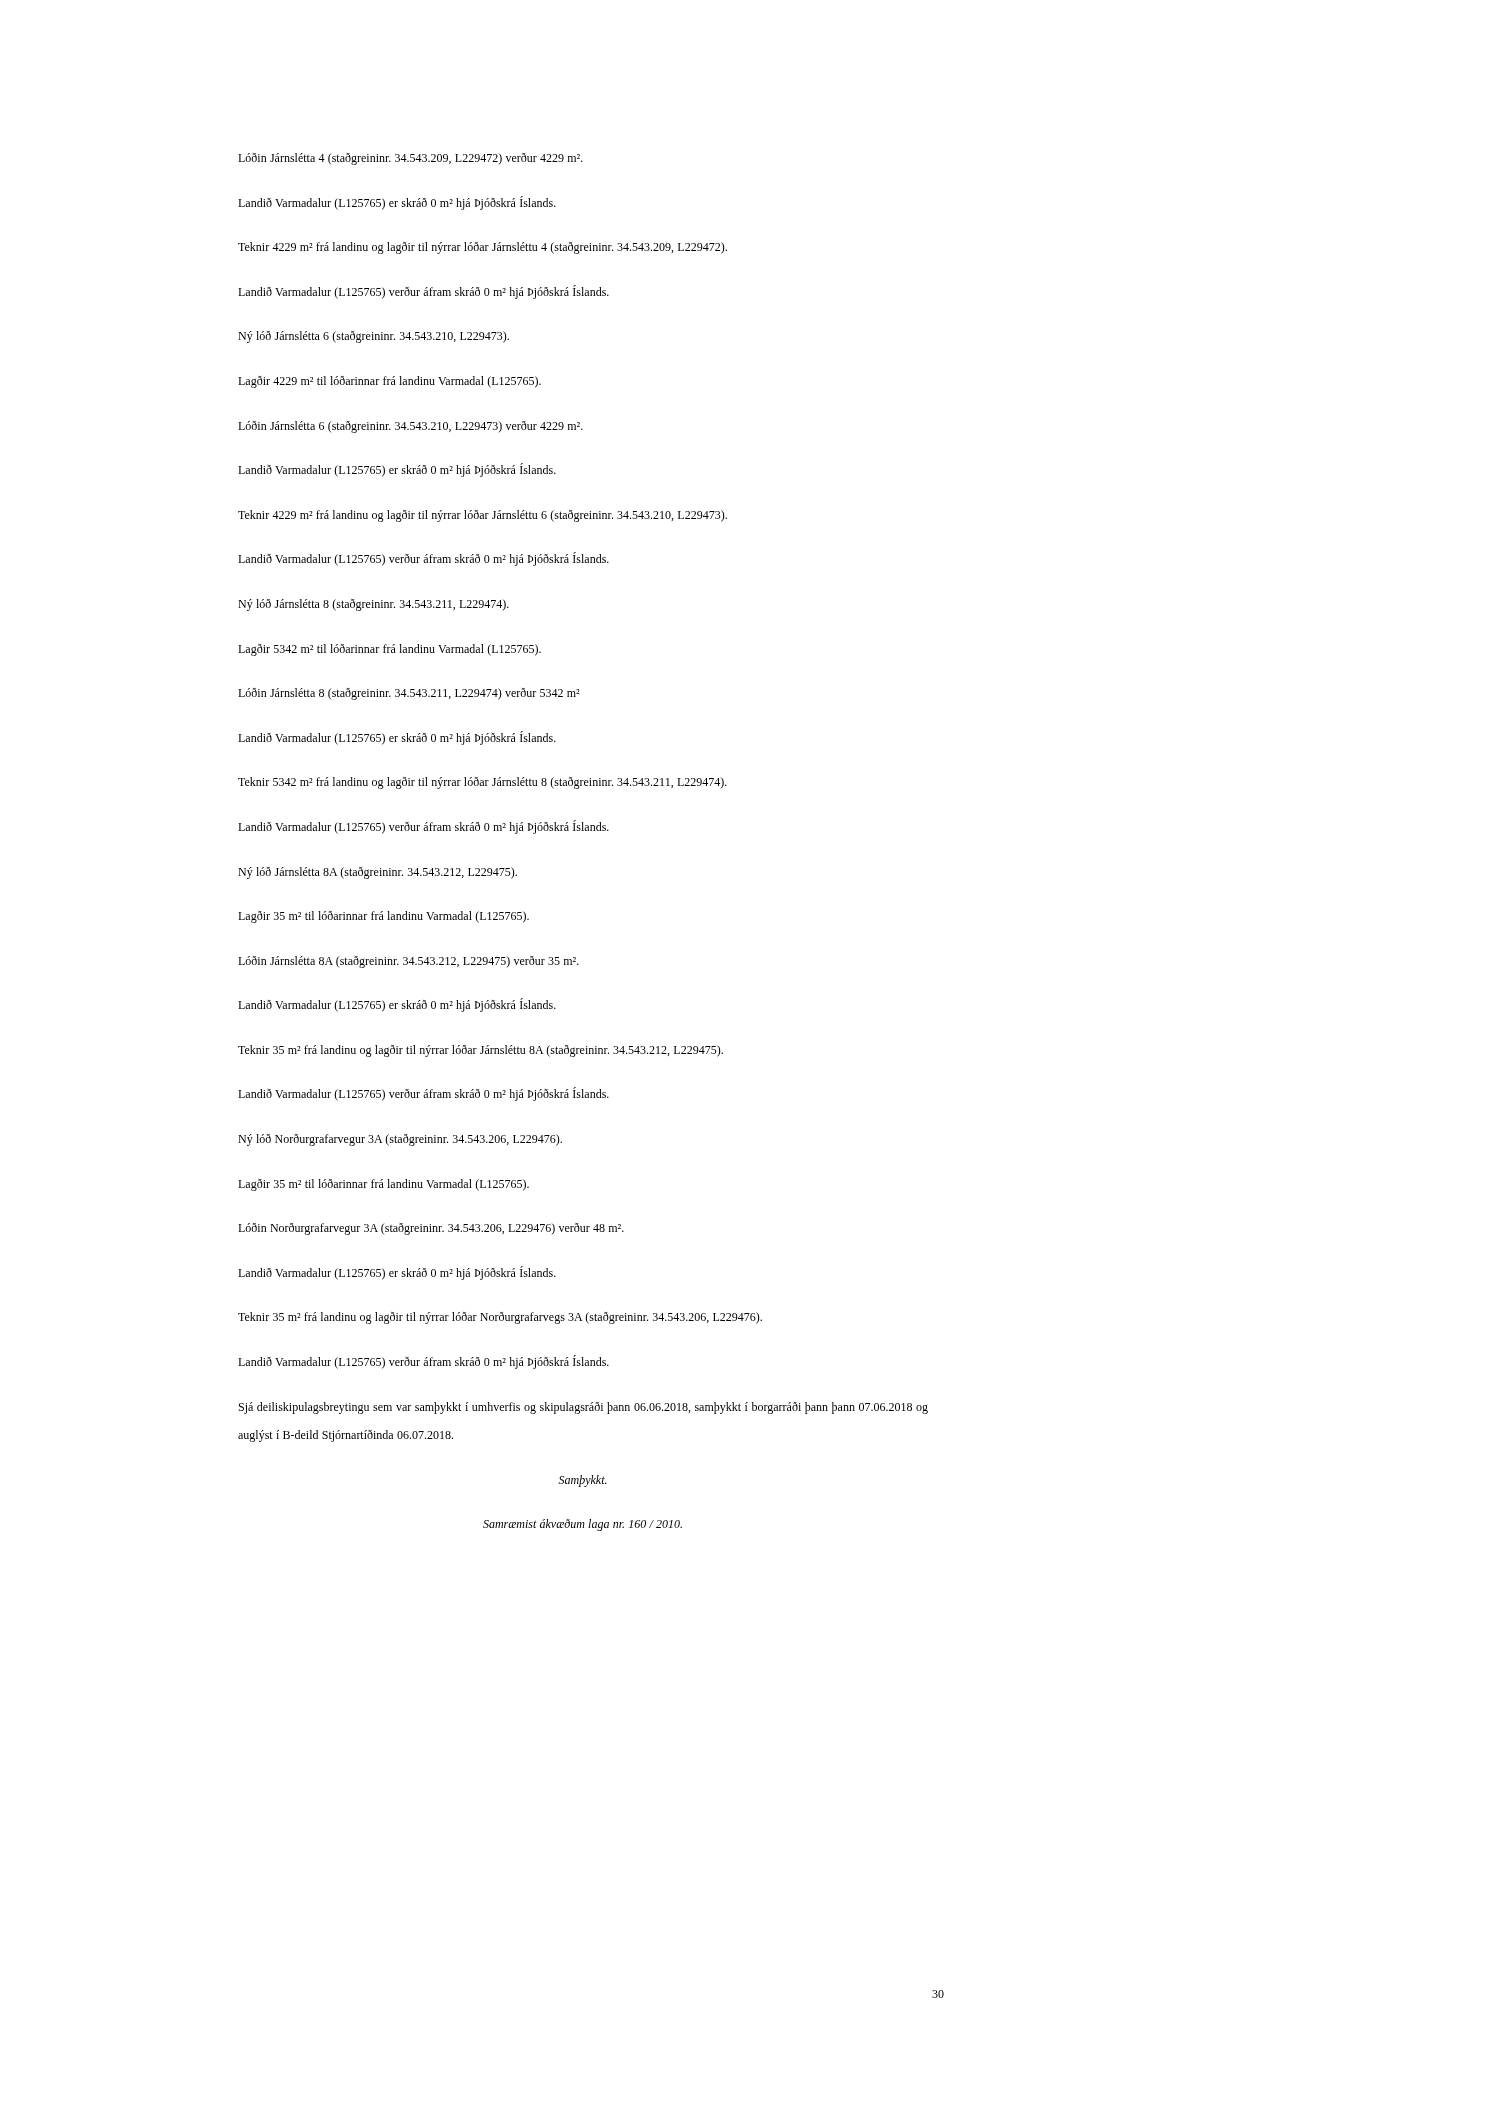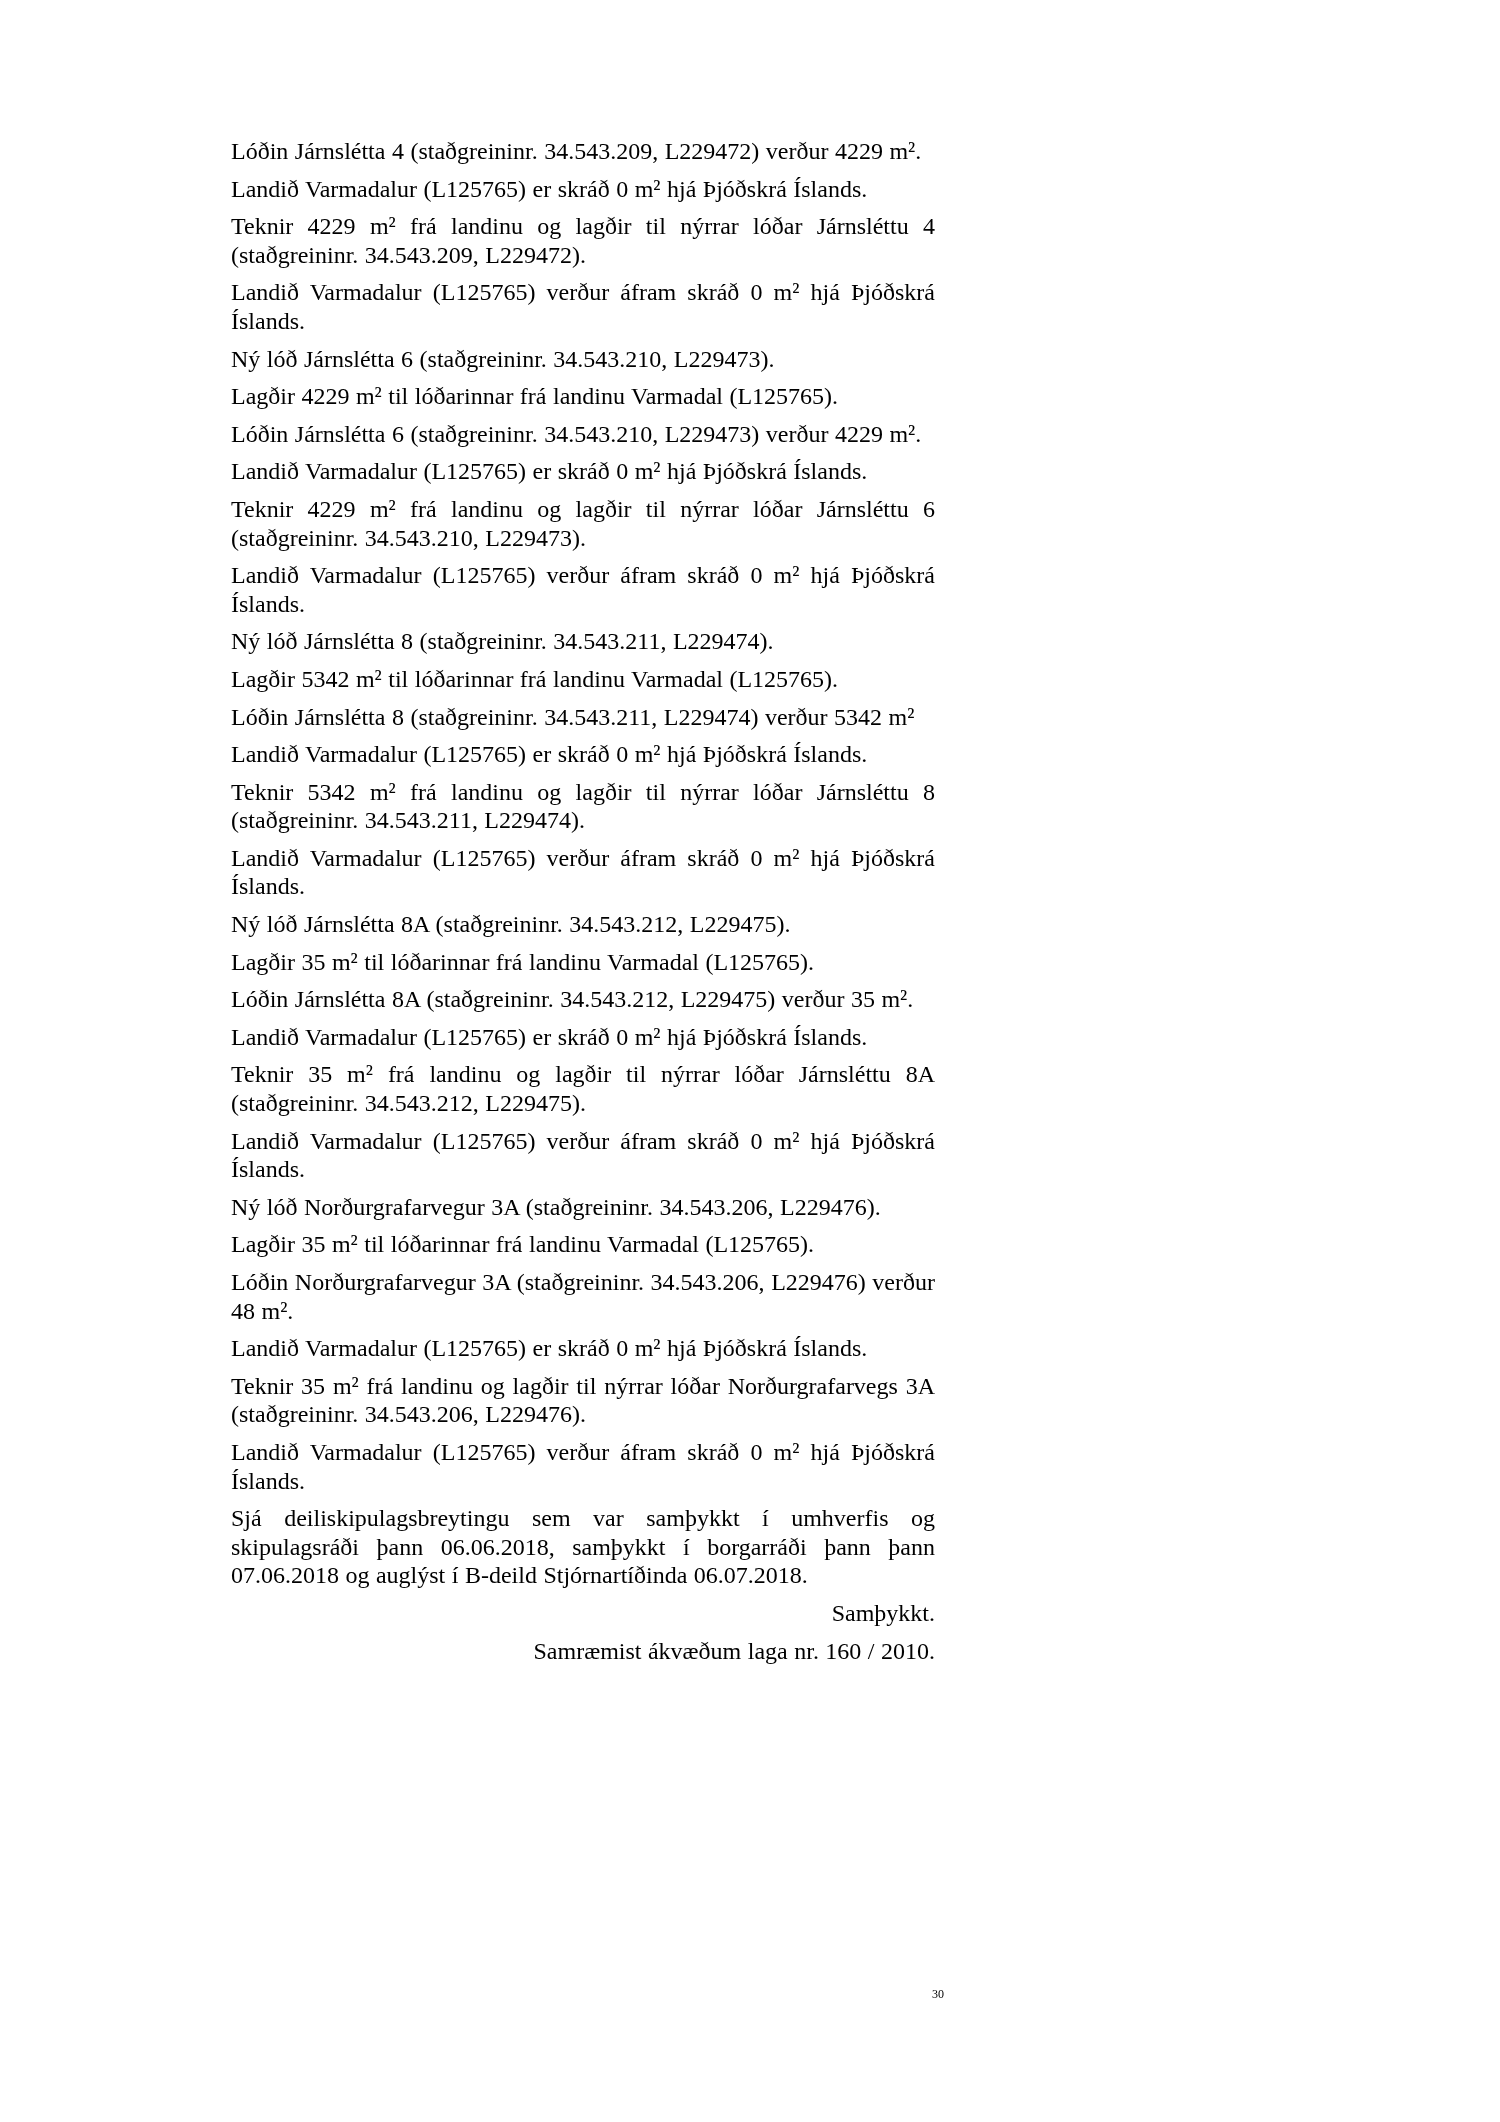--- a/index.html
+++ b/index.html
@@ -16,29 +16,30 @@
     font-family: "Liberation Serif", serif;
     overflow: hidden;
   }
   .content {
     position: absolute;
     left: 222px;
     top: 128px;
     width: 722px;
   }
   .content p {
-    margin: 9px;
+    margin: 16px;
     padding: 0;
-    font-size: 24px;
+    font-size: 12px;
     line-height: 28.6px;
     text-align: justify;
     word-spacing: 0.02em;
   }
   .content p.it {
-    text-align: right;
+    font-style: italic;
+    text-align: center;
   }
   .page-number {
     position: absolute;
     left: 222px;
     top: 1980px;
     width: 722px;
     text-align: right;
     font-size: 12px;
     line-height: 28px;
   }

